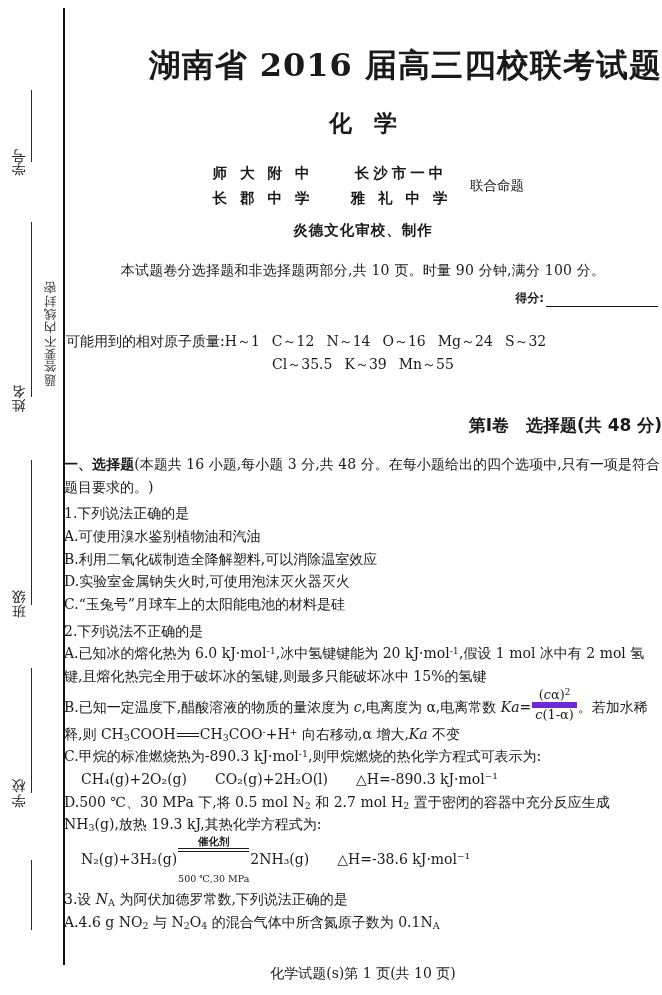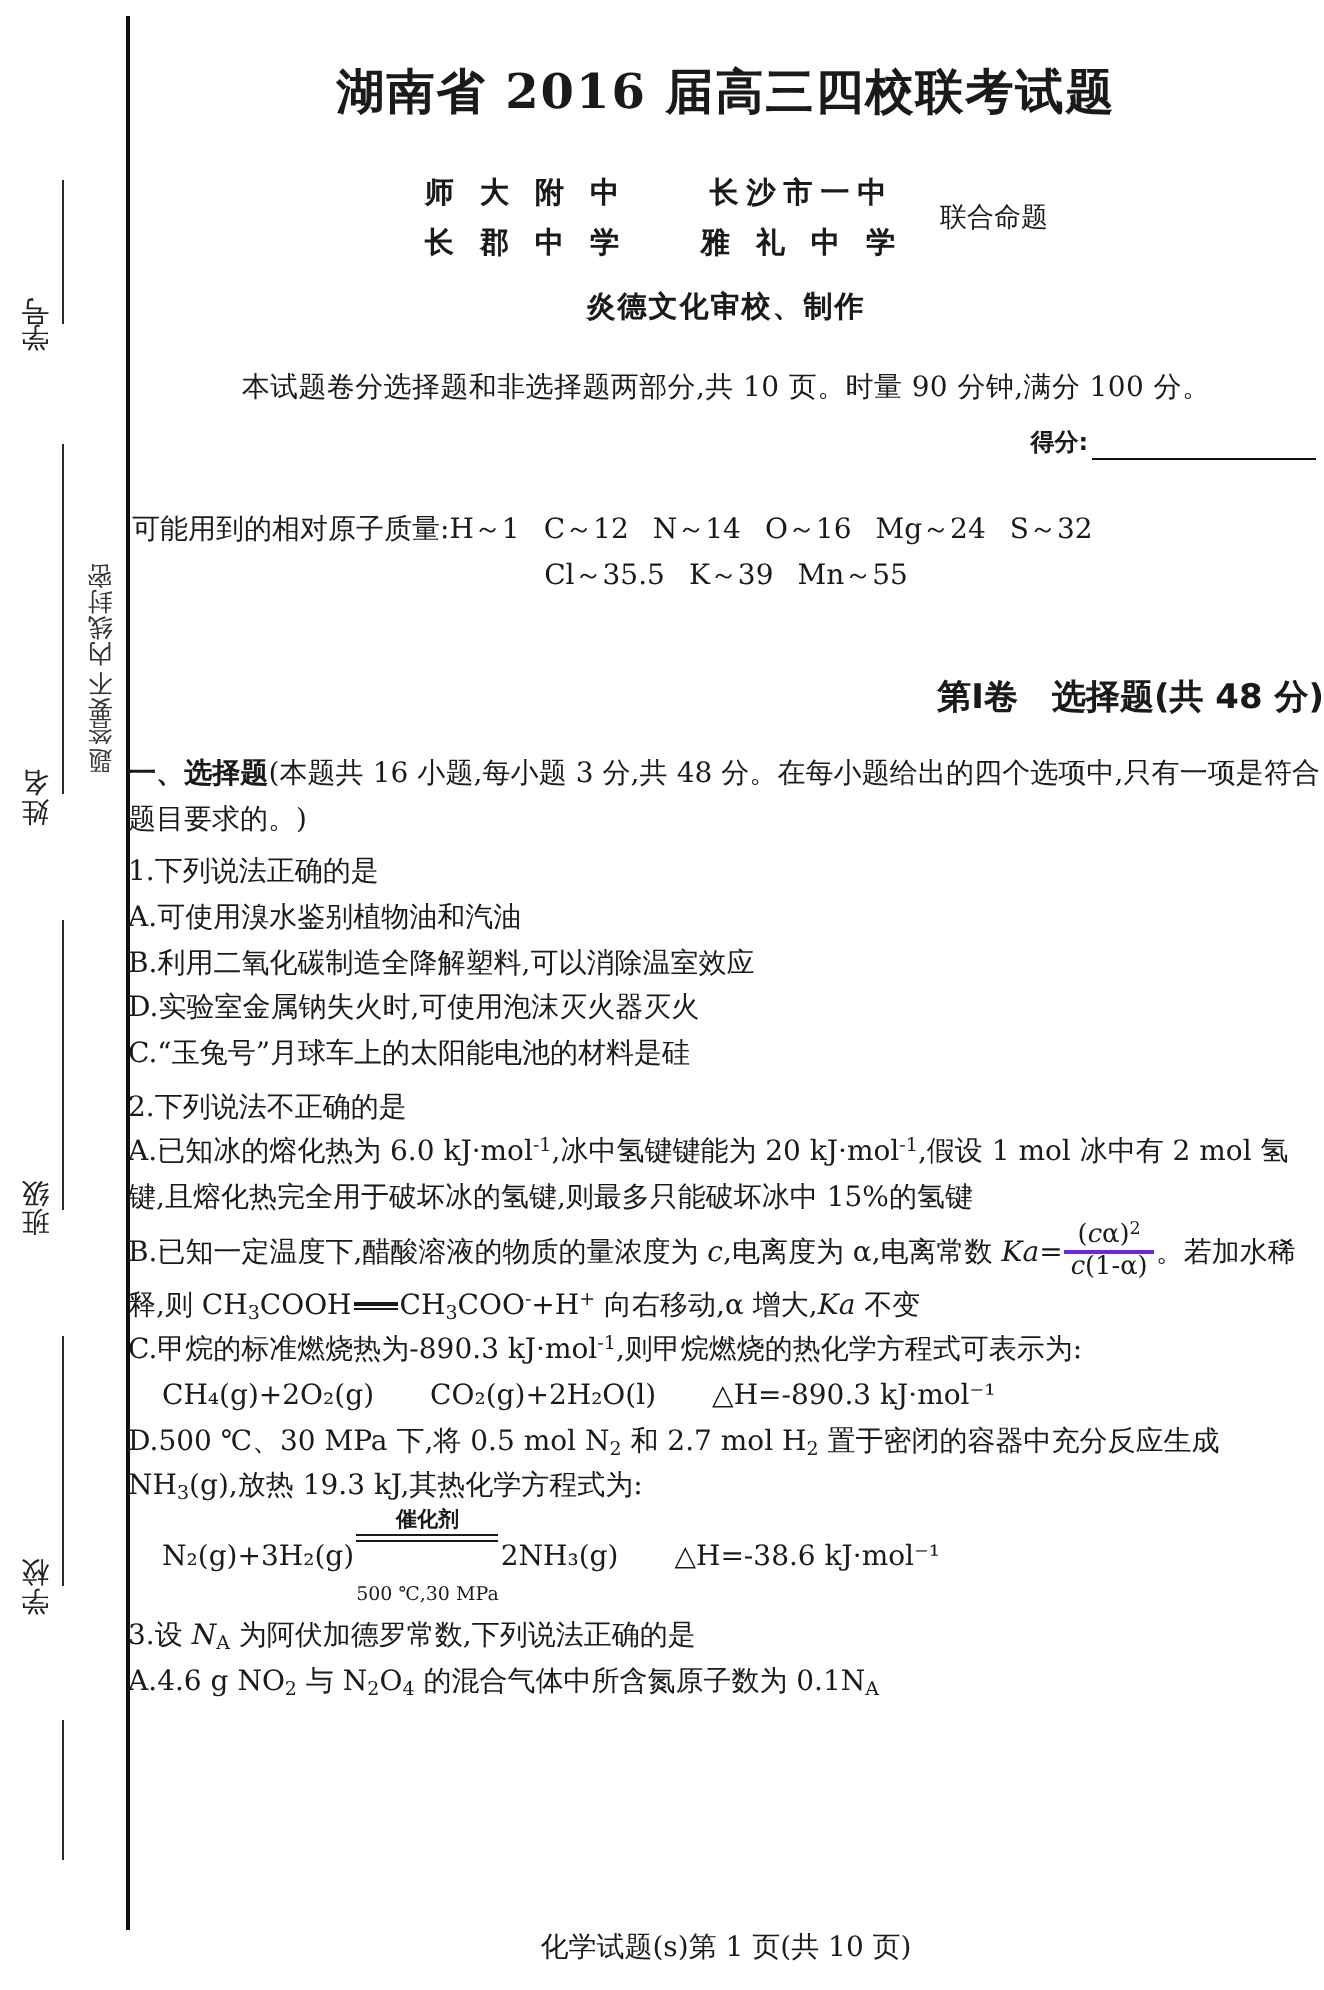--- a/index.html
+++ b/index.html
@@ -74,23 +74,23 @@
   
   #sheet {
     position: absolute;
     left: 64px; top: 0;
     width: 598px;
     height: 995px;
     padding: 0;
   }
 
   #exam-title {
-    margin-top: 30px;
-    text-align: center;
-    font-size: 24px;
+    margin-top: 44px;
+    text-align: right;
+    font-size: 32px;
     font-weight: bold;
     letter-spacing: 1px;
     font-family: "DejaVu Serif", "Liberation Serif", serif;
   }
   #subject-title {
     margin-top: 20px;
     text-align: center;
     font-size: 23px;
     font-weight: bold;
     letter-spacing: 22px;
@@ -209,21 +209,21 @@
   
   .frac {
     display: inline-block;
     vertical-align: -0.55em;
     text-align: center;
     font-size: 0.92em;
     line-height: 1.12;
     margin: 0 1px;
   }
   .frac .num { display: block; padding: 0 3px; }
-  .frac .den { display: block; padding: 0 3px; border-top: 2px solid #6d28d9; }
+  .frac .den { display: block; padding: 0 3px; border-top: 6px solid #6d28d9; }
 
   
   .eqarrow {
     display: inline-block;
     position: relative;
     width: 24px;
     height: 1em;
     vertical-align: middle;
   }
   .eqarrow:before, .eqarrow:after {
@@ -299,20 +299,21 @@
   <div class="vlabel" style="top:405px;">姓  名</div>
   <div class="vlabel" style="top:610px;">班  级</div>
   <div class="vlabel" style="top:800px;">学  校</div>
 
   <div id="seal-text">题答要不内线封密</div>
 </div>
 
 <div id="sheet">
 
   <div id="exam-title">湖南省 2016 届高三四校联考试题</div>
+  <div id="subject-title">化学</div>
 
   <div id="schools-block">
     <div id="schools-grid">
       <div class="school">师 大 附 中</div>
       <div class="school">长沙市一中</div>
       <div class="school">长 郡 中 学</div>
       <div class="school">雅 礼 中 学</div>
     </div>
     <div id="joint-label">联合命题</div>
   </div>

